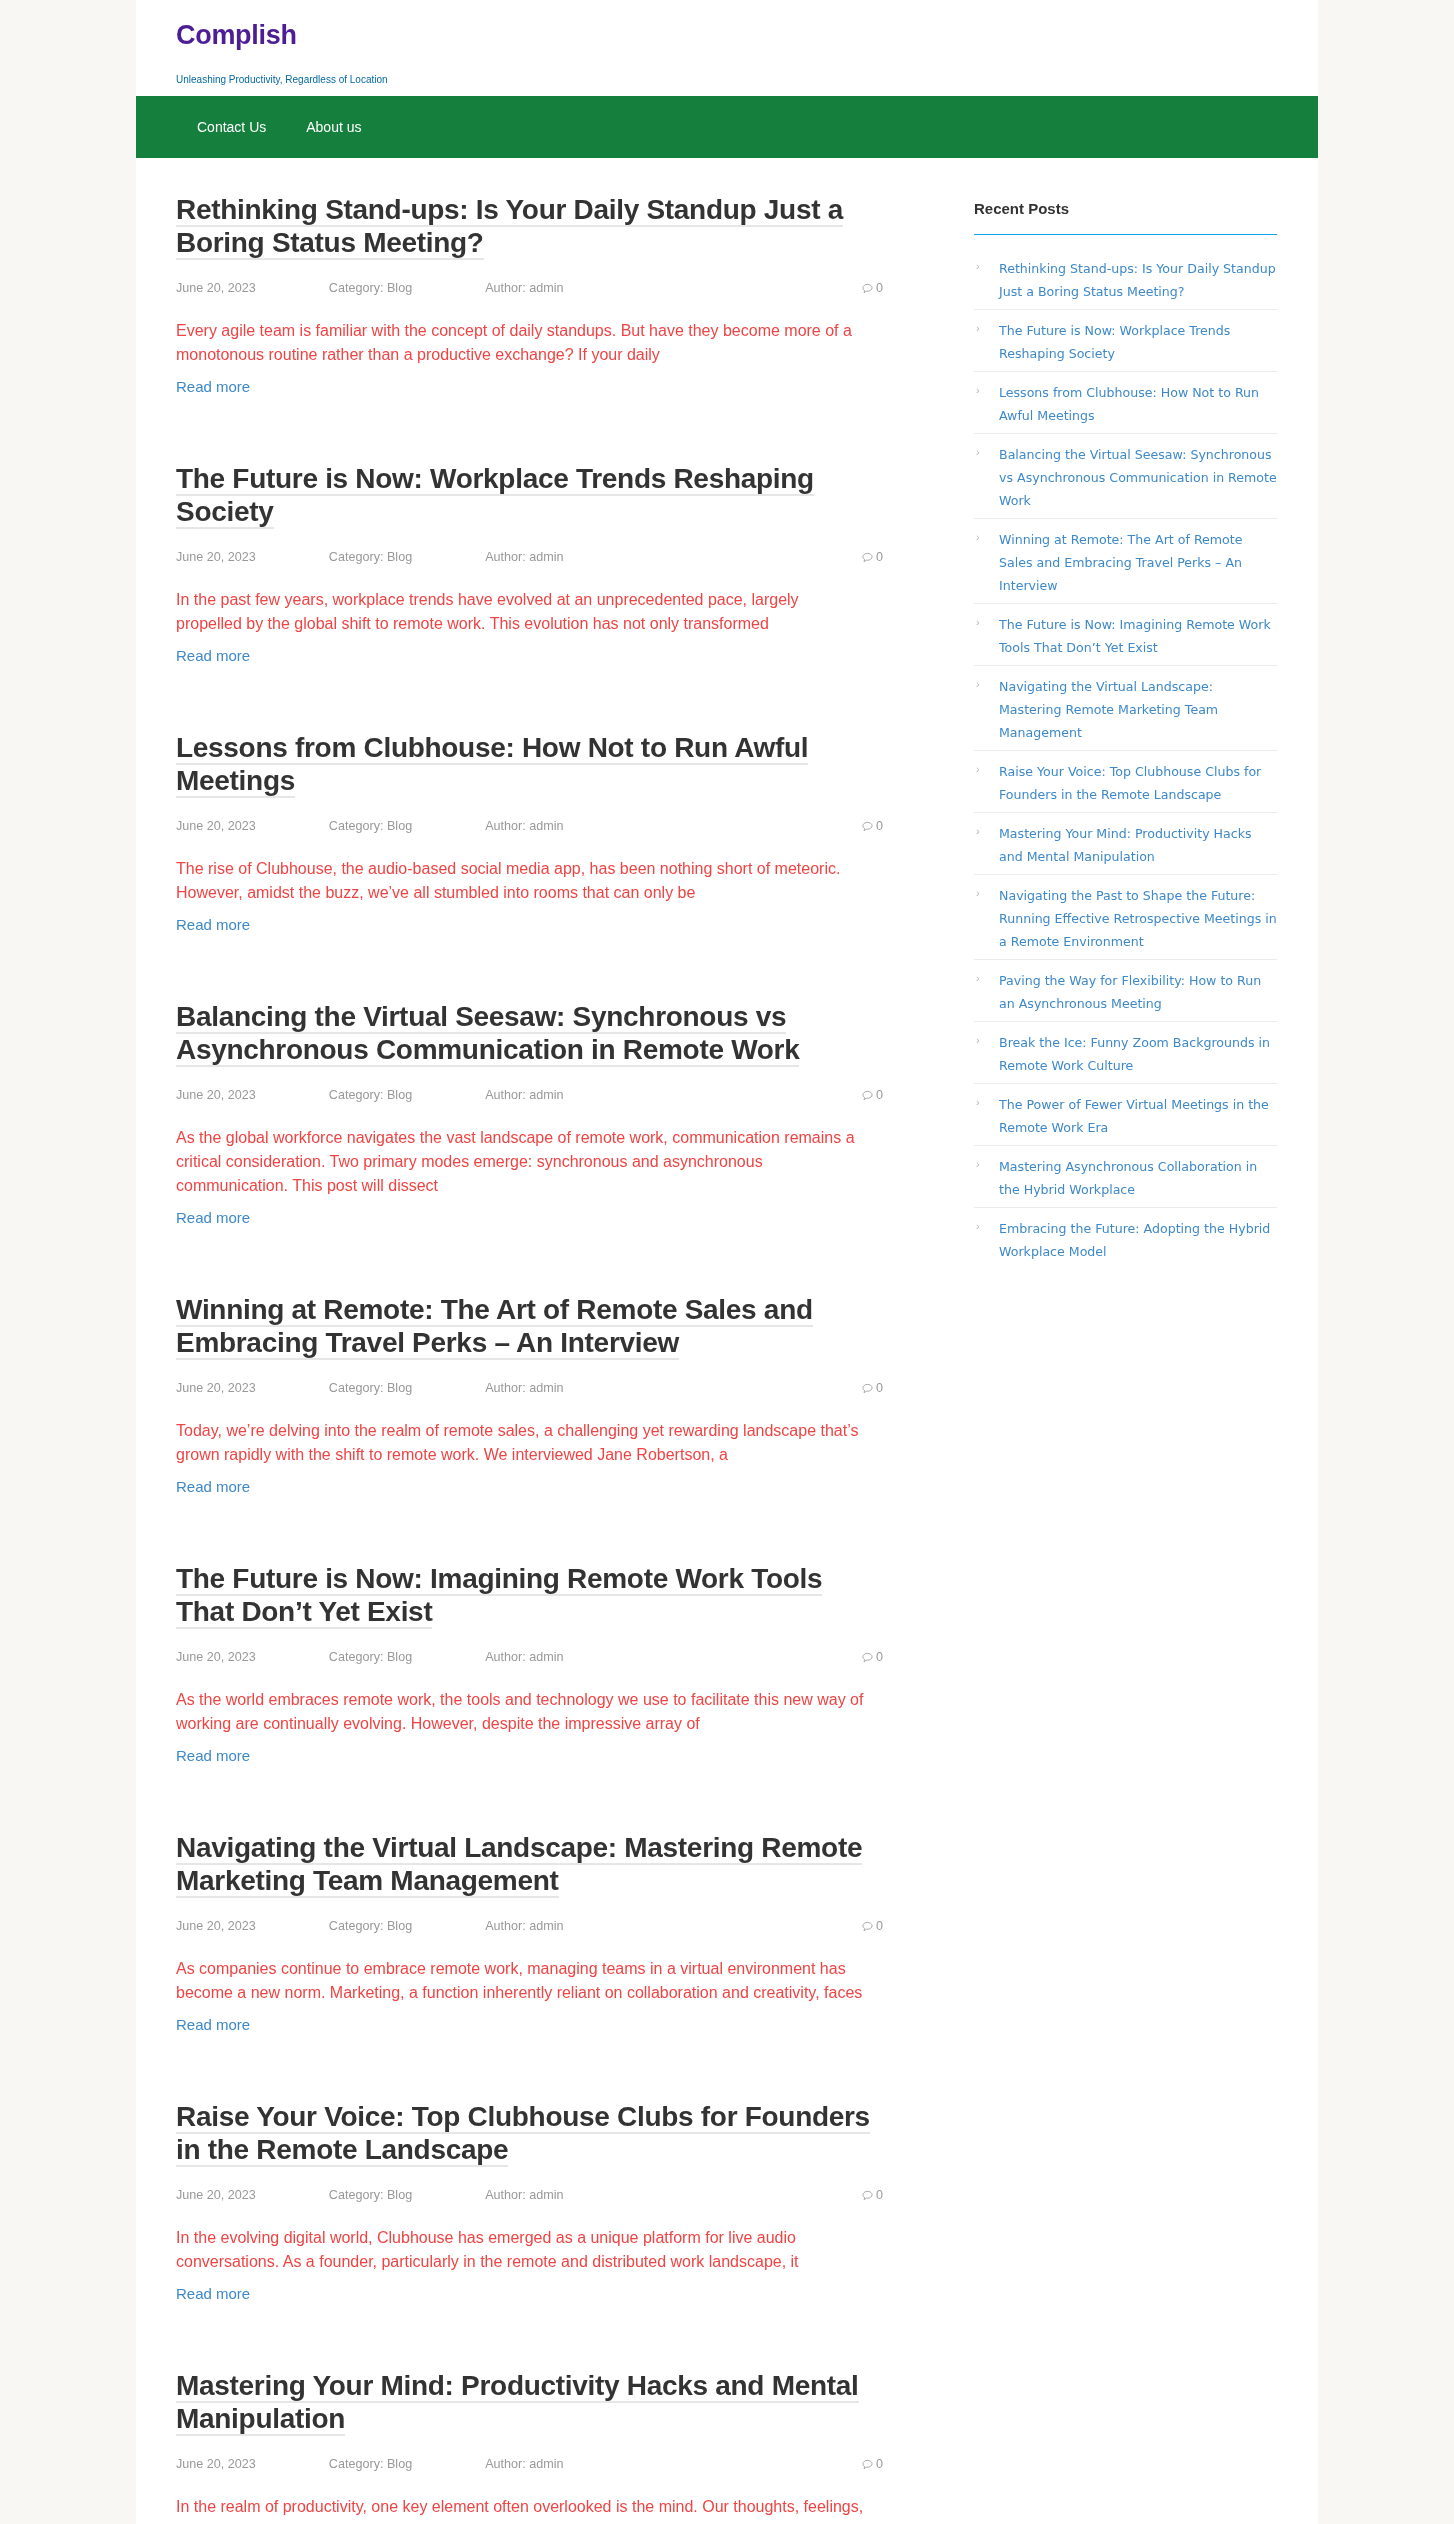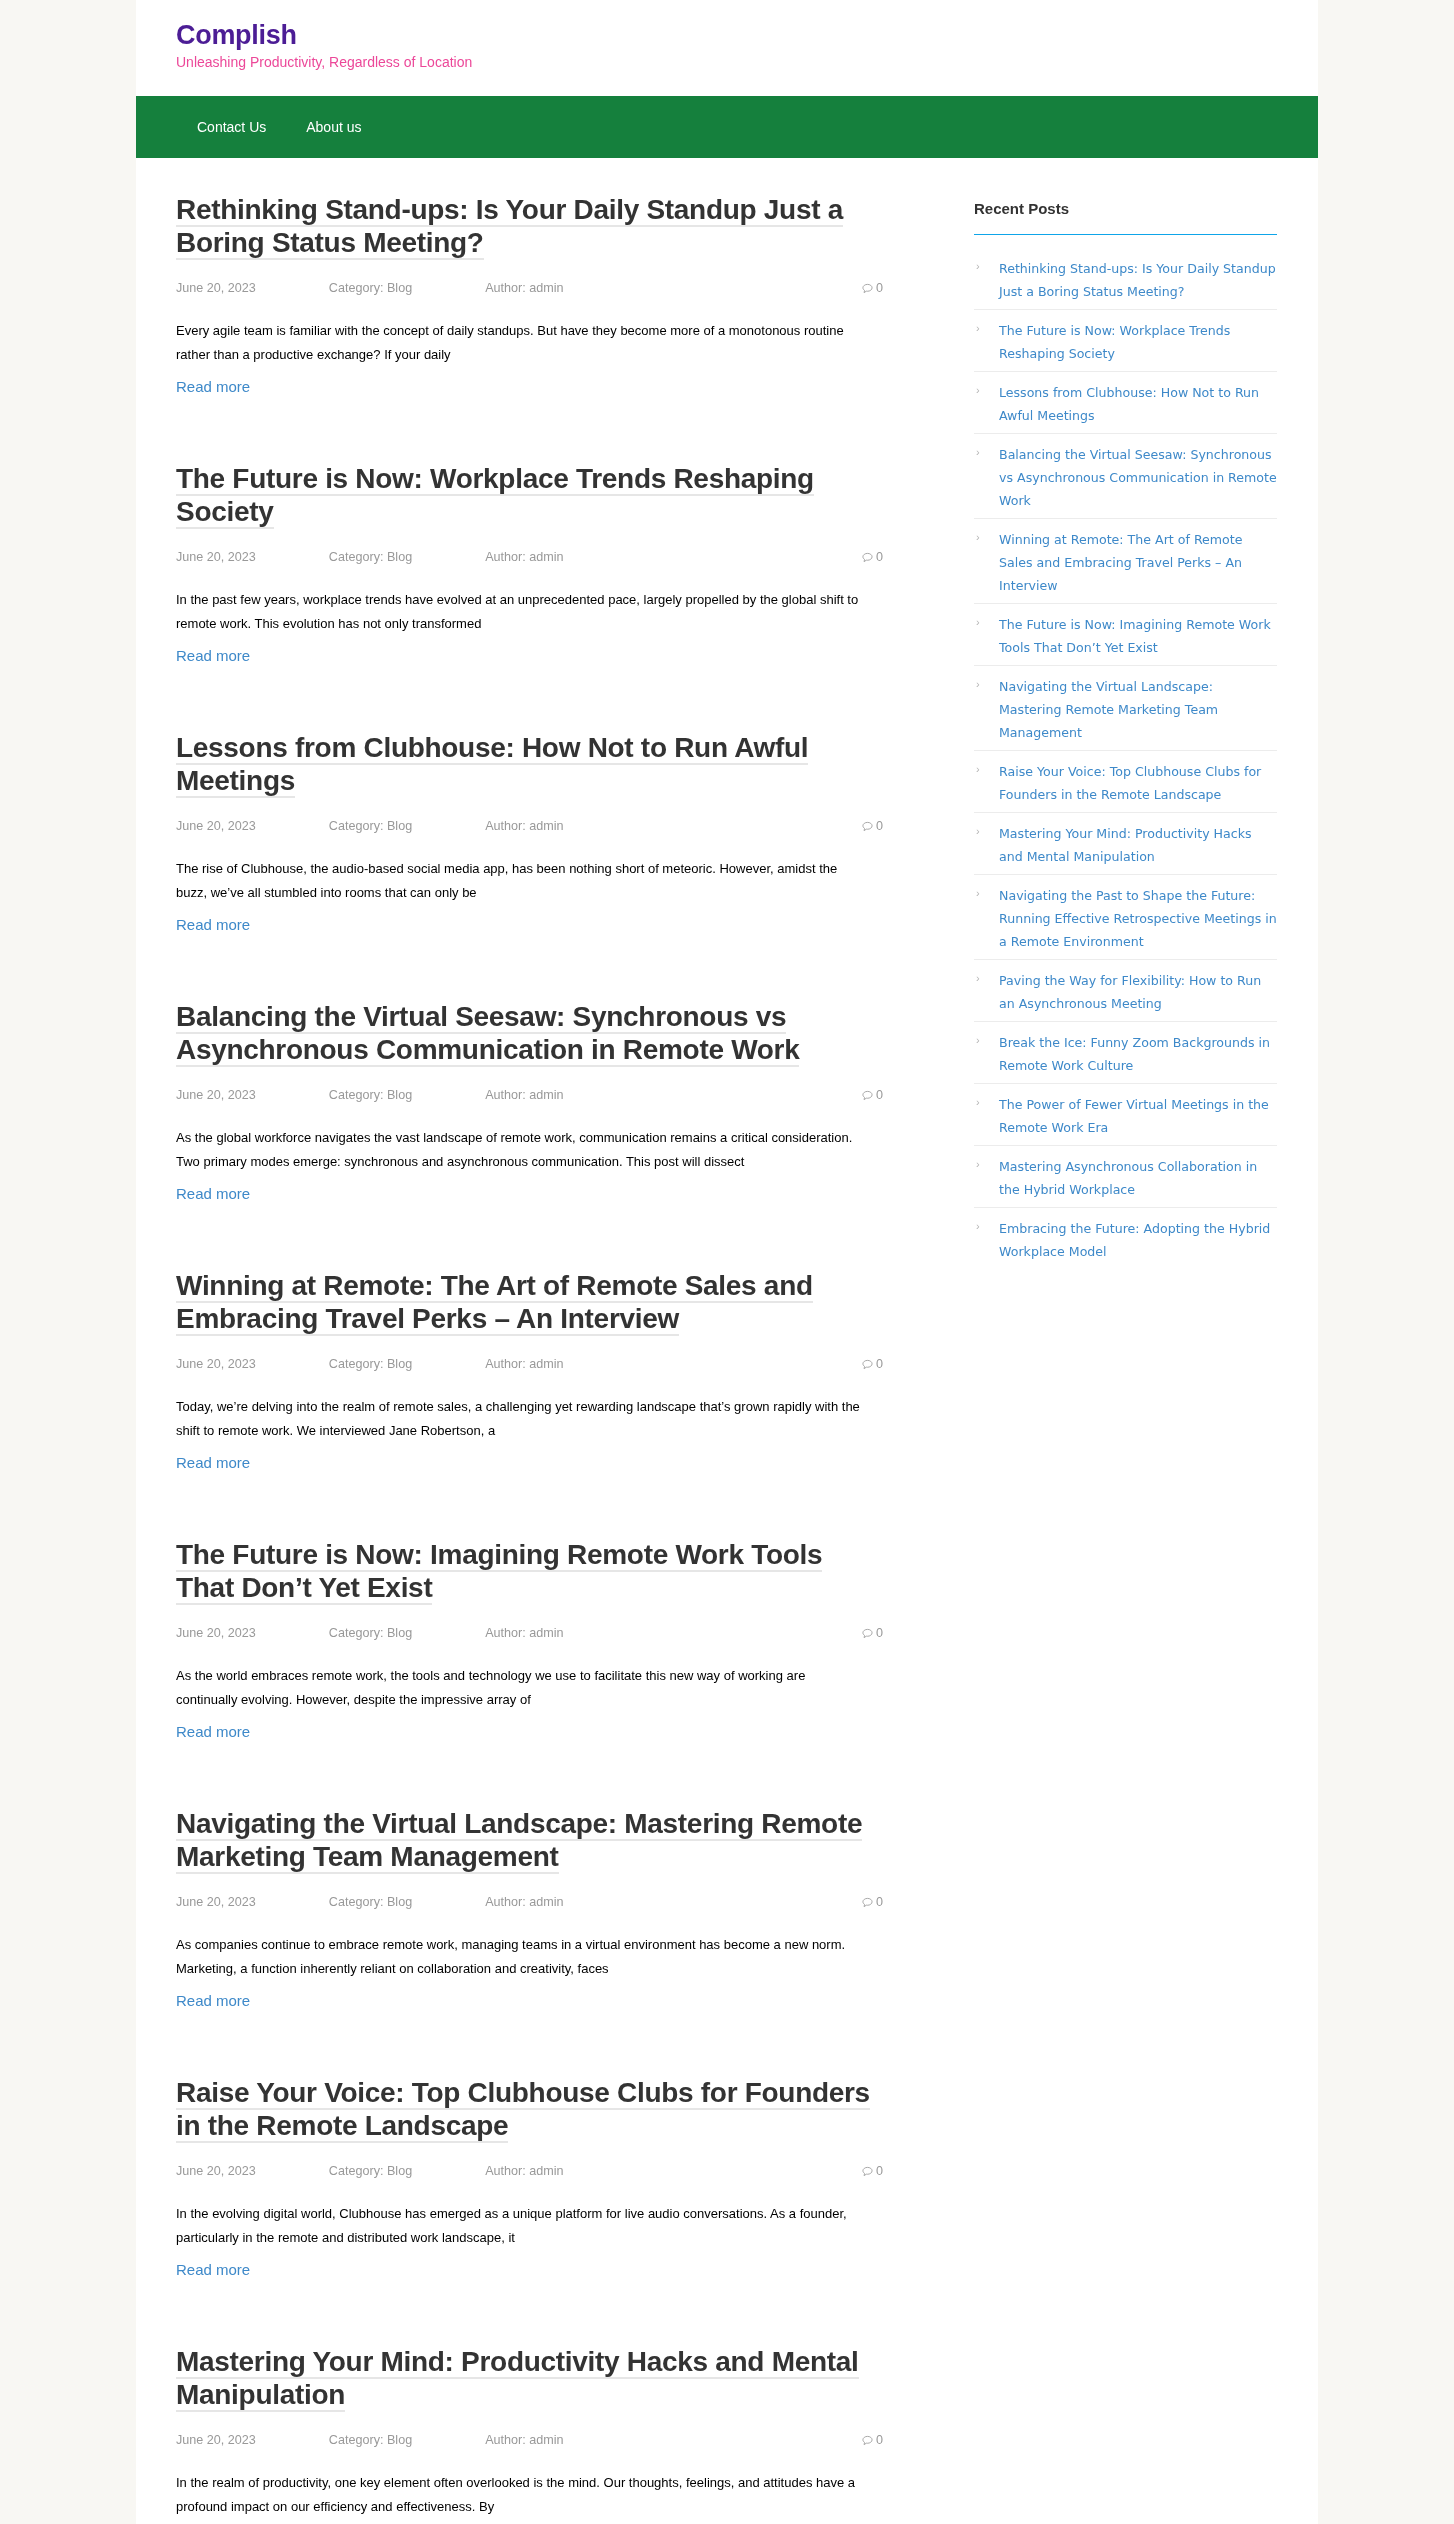--- a/index.html
+++ b/index.html
@@ -18,21 +18,21 @@
     position: relative;
   }
   
   .site-header { height: 96px; padding: 19px 0 0 40px; }
   .site-title {
     display: inline-block;
     font-size: 27px; font-weight: bold; color: #4c1d95;
     letter-spacing: -0.3px; line-height: 32px;
   }
   .site-tagline {
-    font-size: 14px; color: #ec4899; line-height: 20px; margin-top: 1px;
+    font-size: 10px; color: #0369a1; line-height: 20px; margin-top: 19px;
   }
   
   .main-nav {
     height: 62px; background: #15803d;
     display: flex; align-items: center; padding-left: 61px;
   }
   .main-nav a {
     color: #ffffff; font-size: 14px; margin-right: 40px; line-height: 20px;
   }
   
@@ -51,21 +51,21 @@
     padding-bottom: 0;
   }
   .post-meta {
     display: flex; align-items: center; margin-top: 19px;
     font-size: 12.6px; color: #999999; line-height: 20px; gap: 43px;
   }
   .post-meta .meta-item { margin-right: 30px; }
   .post-meta .comments { margin-left: auto; display: flex; align-items: center; }
   .post-meta .comments svg { width: 11px; height: 11px; margin-right: 3px; }
   .post-excerpt {
-    margin-top: 21px; font-size: 13px; line-height: 24px; color: #000000;
+    margin-top: 21px; font-size: 16px; line-height: 24px; color: #ef4444;
     padding-right: 15px;
   }
   .read-more {
     display: inline-block; margin-top: 10px; font-size: 15px; color: #3e89c9; line-height: 20px;
   }
   
   .widget-title {
     font-size: 15px; font-weight: bold; color: #333333; line-height: 20px;
     padding: 11px 0 15px 0; border-bottom: 1px solid #0ea5e9;
   }

